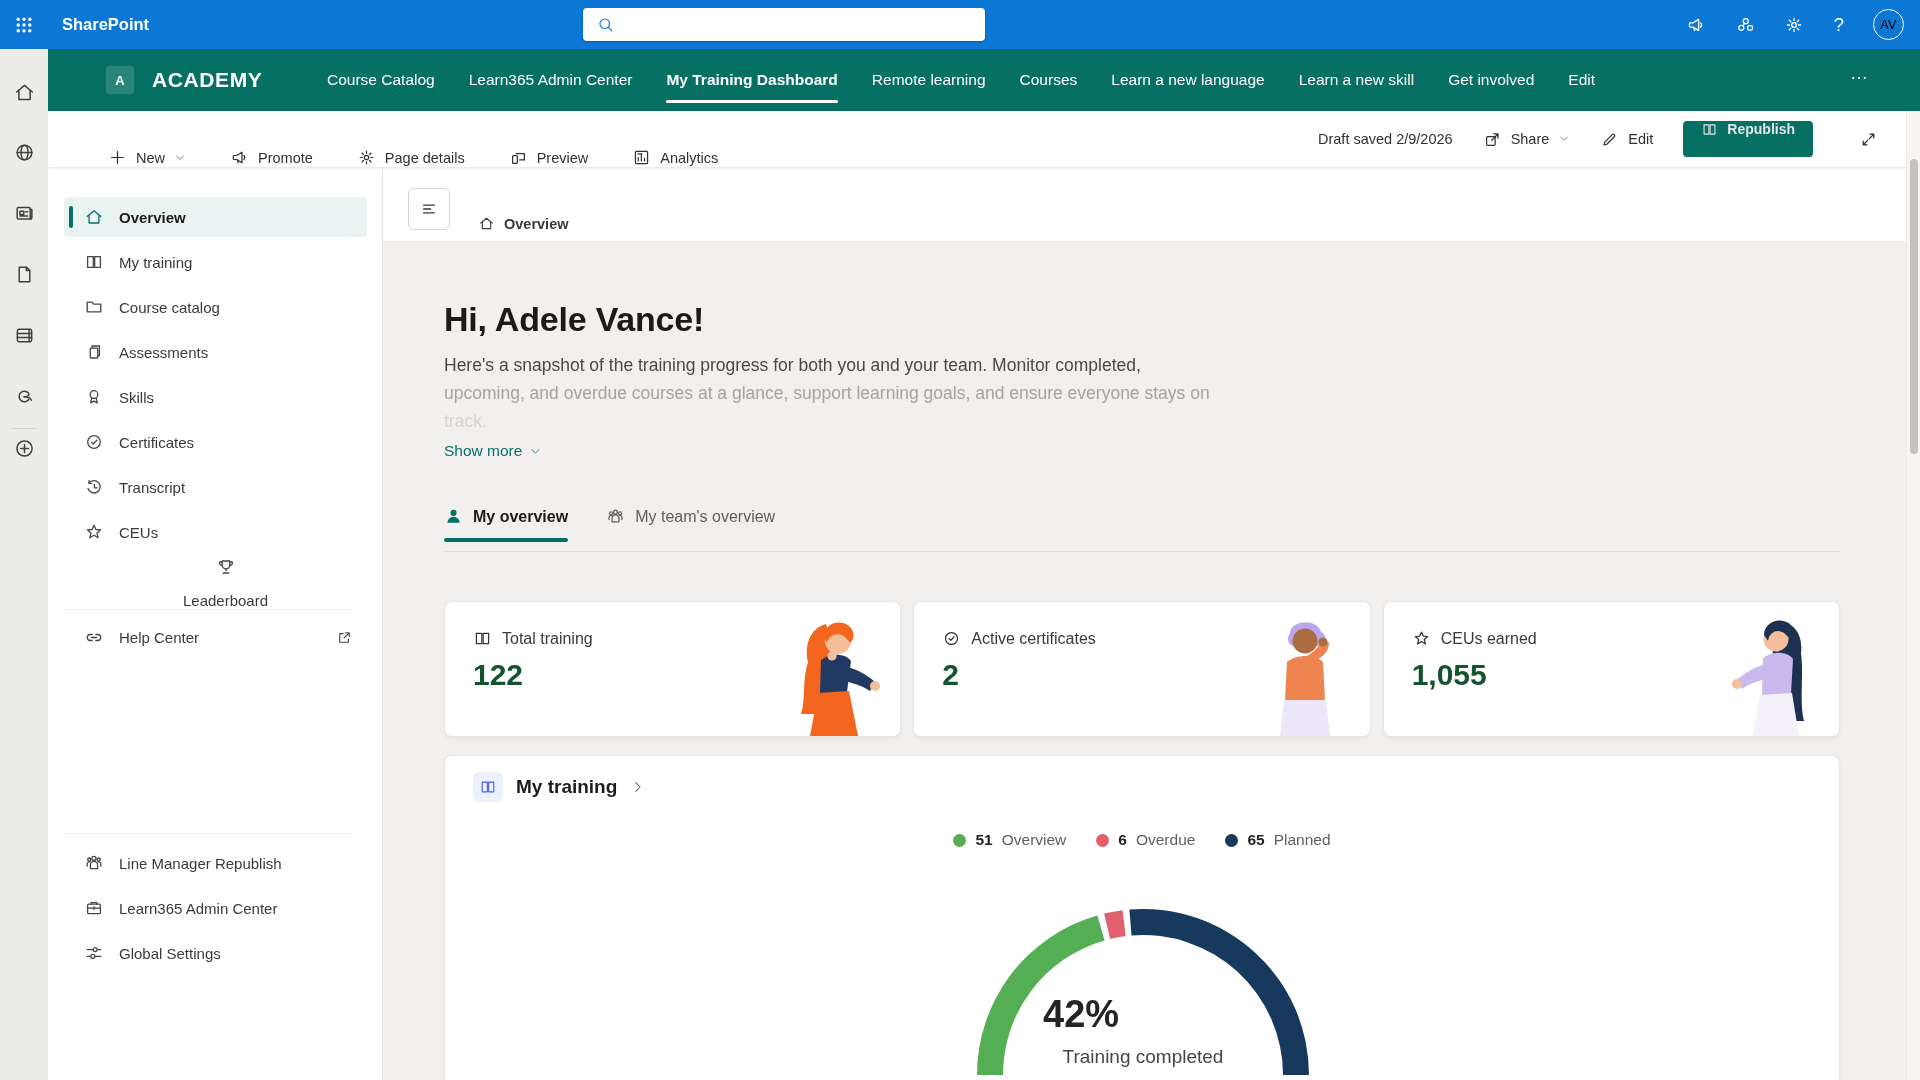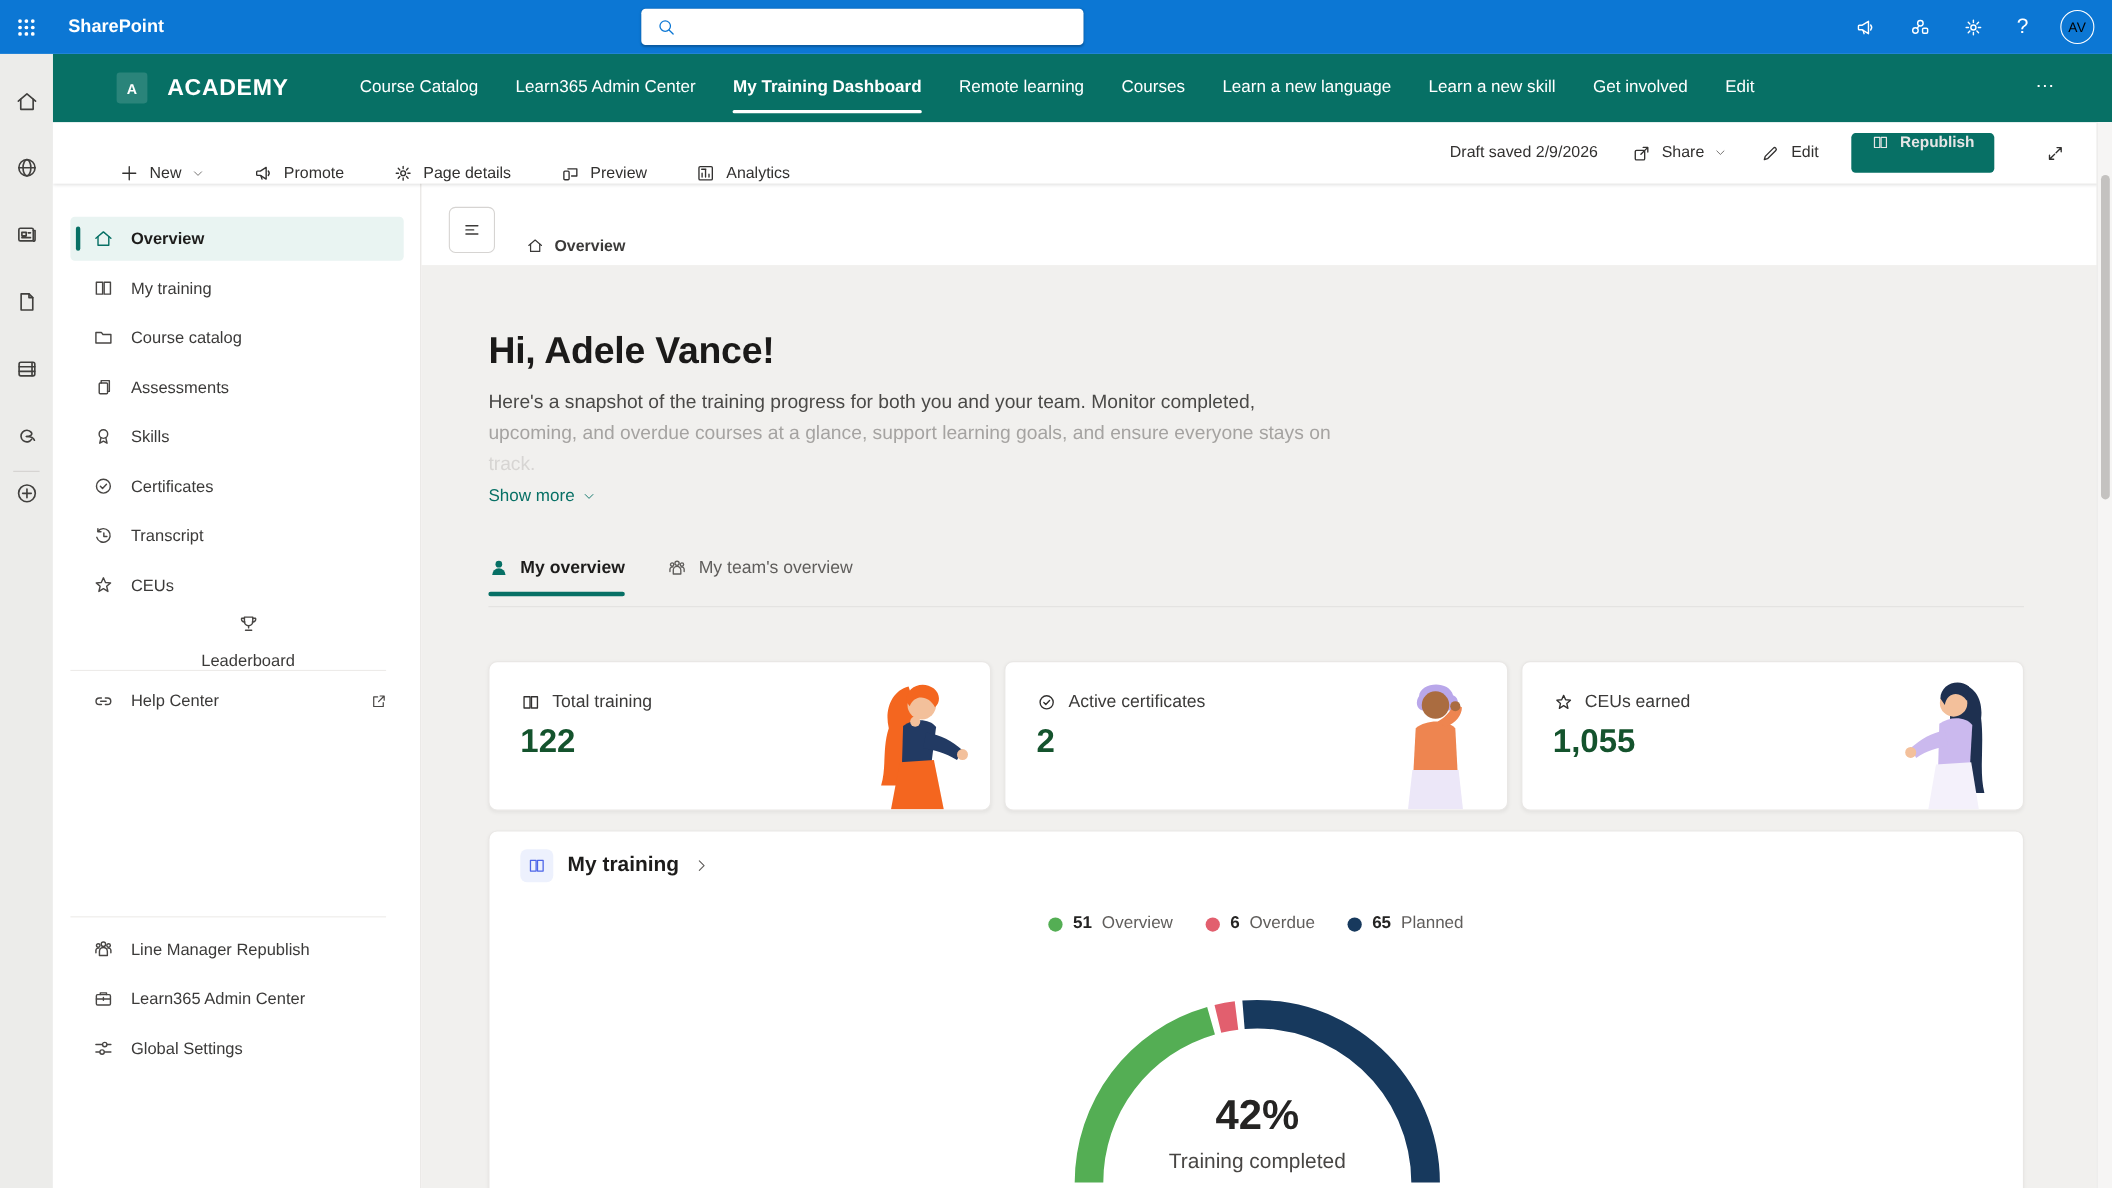--- a/index.html
+++ b/index.html
@@ -87,21 +87,21 @@
   .panel-header{position:absolute;left:28px;top:16px;display:flex;align-items:center;gap:13px;cursor:pointer;}
   .panel-icon-box{width:30px;height:30px;border-radius:6px;background:#edf1fd;color:#4d65e8;display:flex;align-items:center;justify-content:center;}
   .panel-title{font-size:19px;font-weight:700;color:#1d1c1b;}
   .panel-header .chev{color:#605e5c;}
   .legend-row{position:absolute;left:0;top:75px;width:100%;display:flex;justify-content:center;gap:30px;}
   .legend-item{display:flex;align-items:center;gap:9px;font-size:15.5px;}
   .legend-dot{width:13px;height:13px;border-radius:50%;}
   .legend-val{font-weight:700;color:#252423;}
   .legend-label{color:#605e5c;}
   .gauge-svg{position:absolute;left:498px;top:145px;}
-  .gauge-center{position:absolute;left:598px;top:237px;width:200px;text-align:center;font-size:38px;font-weight:700;color:#252423;}
+  .gauge-center{position:absolute;left:598px;top:237px;width:200px;text-align:left;font-size:38px;font-weight:700;color:#252423;}
   .gauge-caption{position:absolute;left:548px;top:290px;width:300px;text-align:center;font-size:19px;color:#484644;}
 
   
   .scrollbar{position:absolute;right:0;top:111px;width:14px;bottom:0;background:#f6f5f4;border-left:1px solid #eceae8;z-index:20;}
   .scroll-thumb{position:absolute;left:3px;top:48px;width:8px;height:295px;border-radius:4px;background:#c4c2c0;cursor:pointer;}
 </style>
 </head>
 <body>
 
 <div class="top-header">

